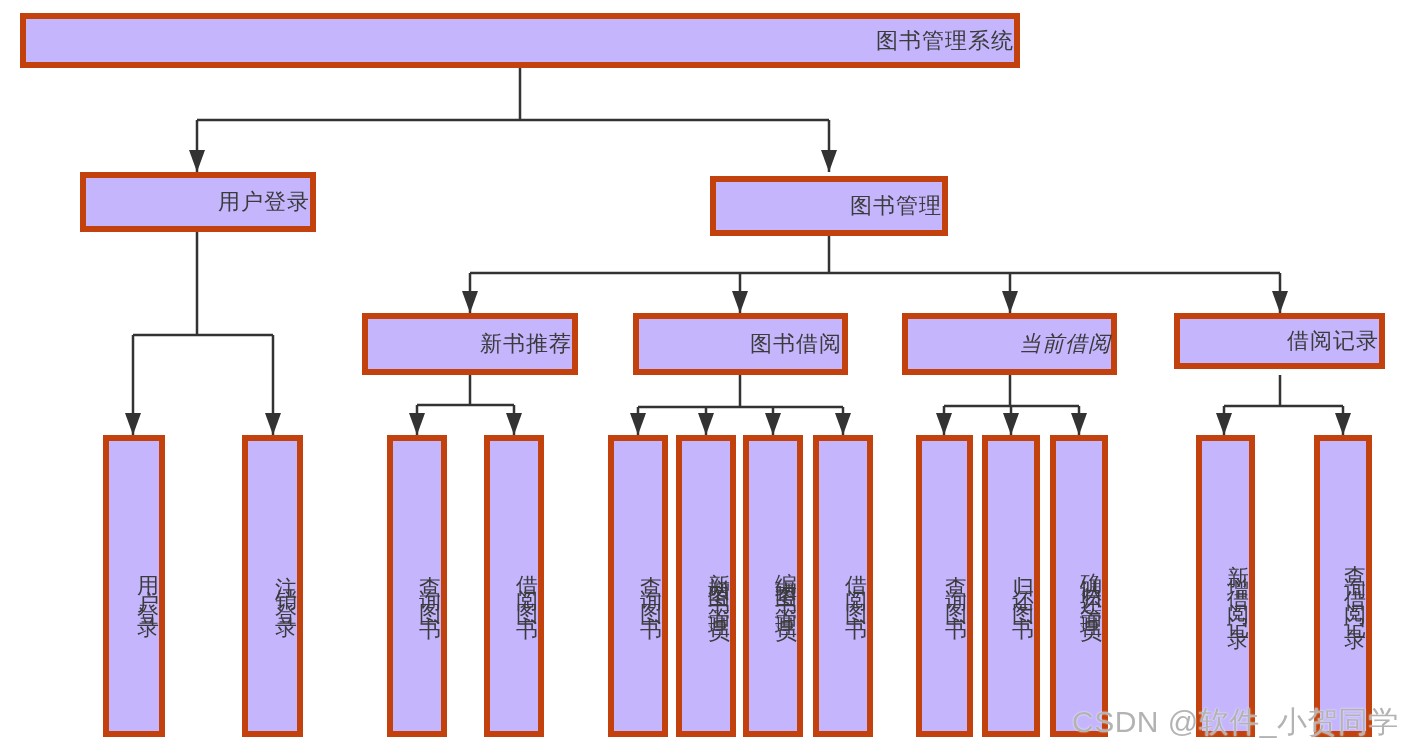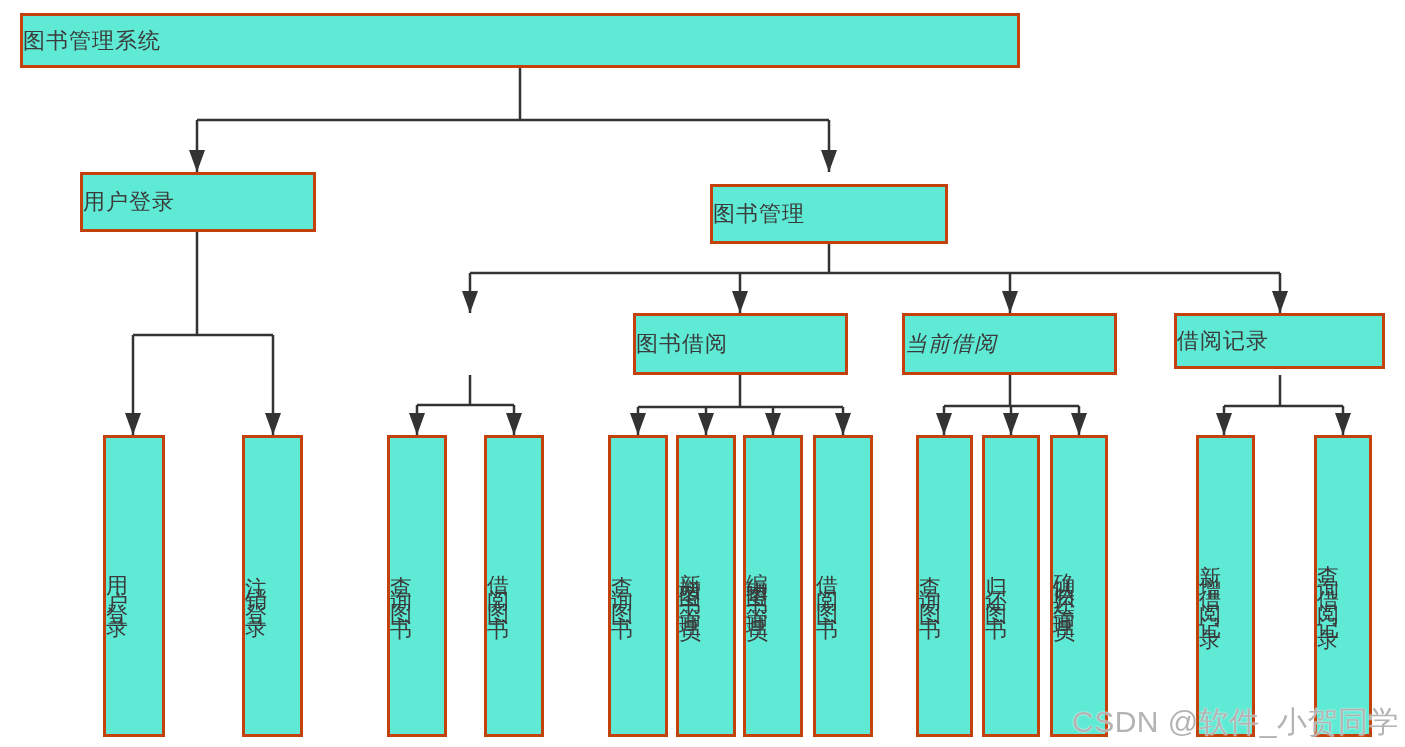--- a/index.html
+++ b/index.html
@@ -17,25 +17,25 @@
   }
   svg.connectors {
     position: absolute;
     left: 0;
     top: 0;
     z-index: 0;
   }
   .node {
     position: absolute;
     box-sizing: border-box;
-    background: #5eead4;
-    border: 3px solid #c2410c;
+    background: #c4b5fd;
+    border: 6px solid #c2410c;
     display: flex;
     align-items: center;
-    justify-content: flex-start;
+    justify-content: flex-end;
     color: #3b3b3b;
     font-size: 22px;
     letter-spacing: 1px;
     z-index: 1;
     white-space: nowrap;
   }
   .leaf {
     top: 435px;
     height: 302px;
   }
@@ -110,24 +110,27 @@
     </g>
   </svg>
 
   <div class="node" style="left:20px; top:13px; width:1000px; height:55px;">
     <span>图书管理系统</span>
   </div>
 
   <div class="node" style="left:80px; top:172px; width:236px; height:60px;">
     <span>用户登录</span>
   </div>
-  <div class="node" style="left:710px; top:184px; width:238px; height:60px;">
+  <div class="node" style="left:710px; top:176px; width:238px; height:60px;">
     <span>图书管理</span>
   </div>
 
+  <div class="node" style="left:362px; top:313px; width:216px; height:62px;">
+    <span>新书推荐</span>
+  </div>
   <div class="node" style="left:633px; top:313px; width:215px; height:62px;">
     <span>图书借阅</span>
   </div>
   <div class="node" style="left:902px; top:313px; width:215px; height:62px;font-style:italic;">
     <span>当前借阅</span>
   </div>
   <div class="node" style="left:1174px; top:313px; width:211px; height:56px;">
     <span>借阅记录</span>
   </div>
 

